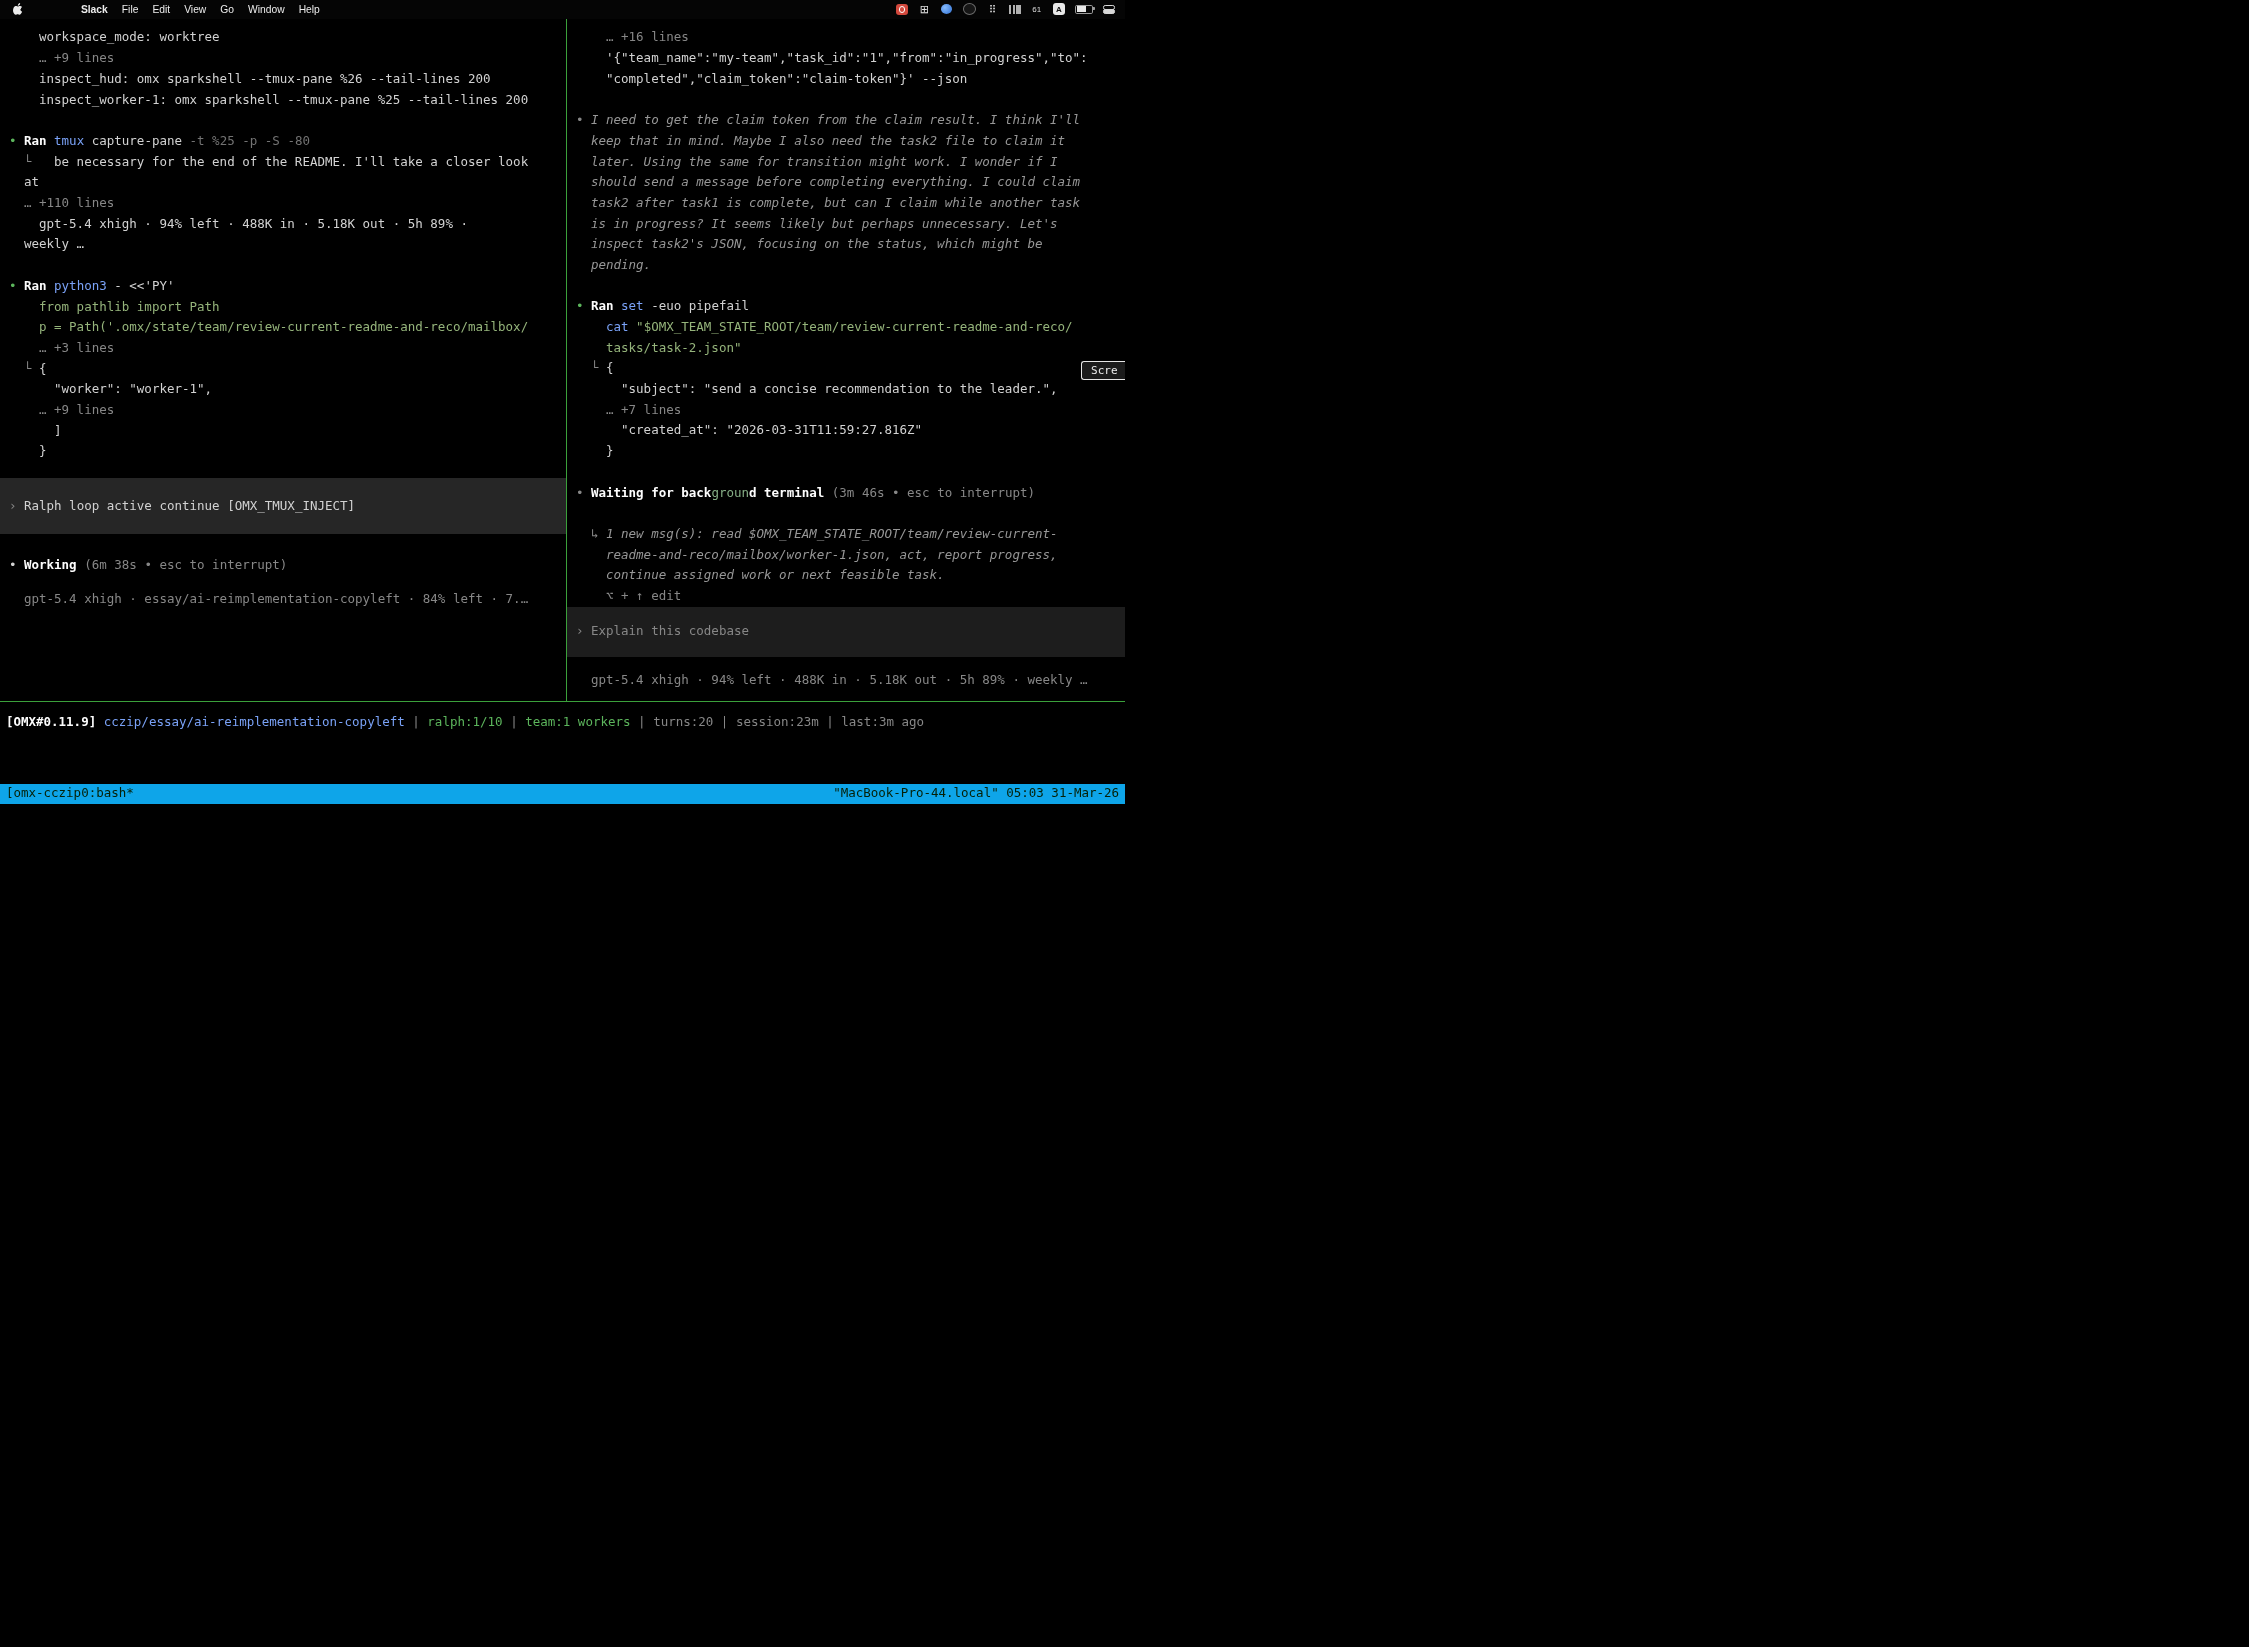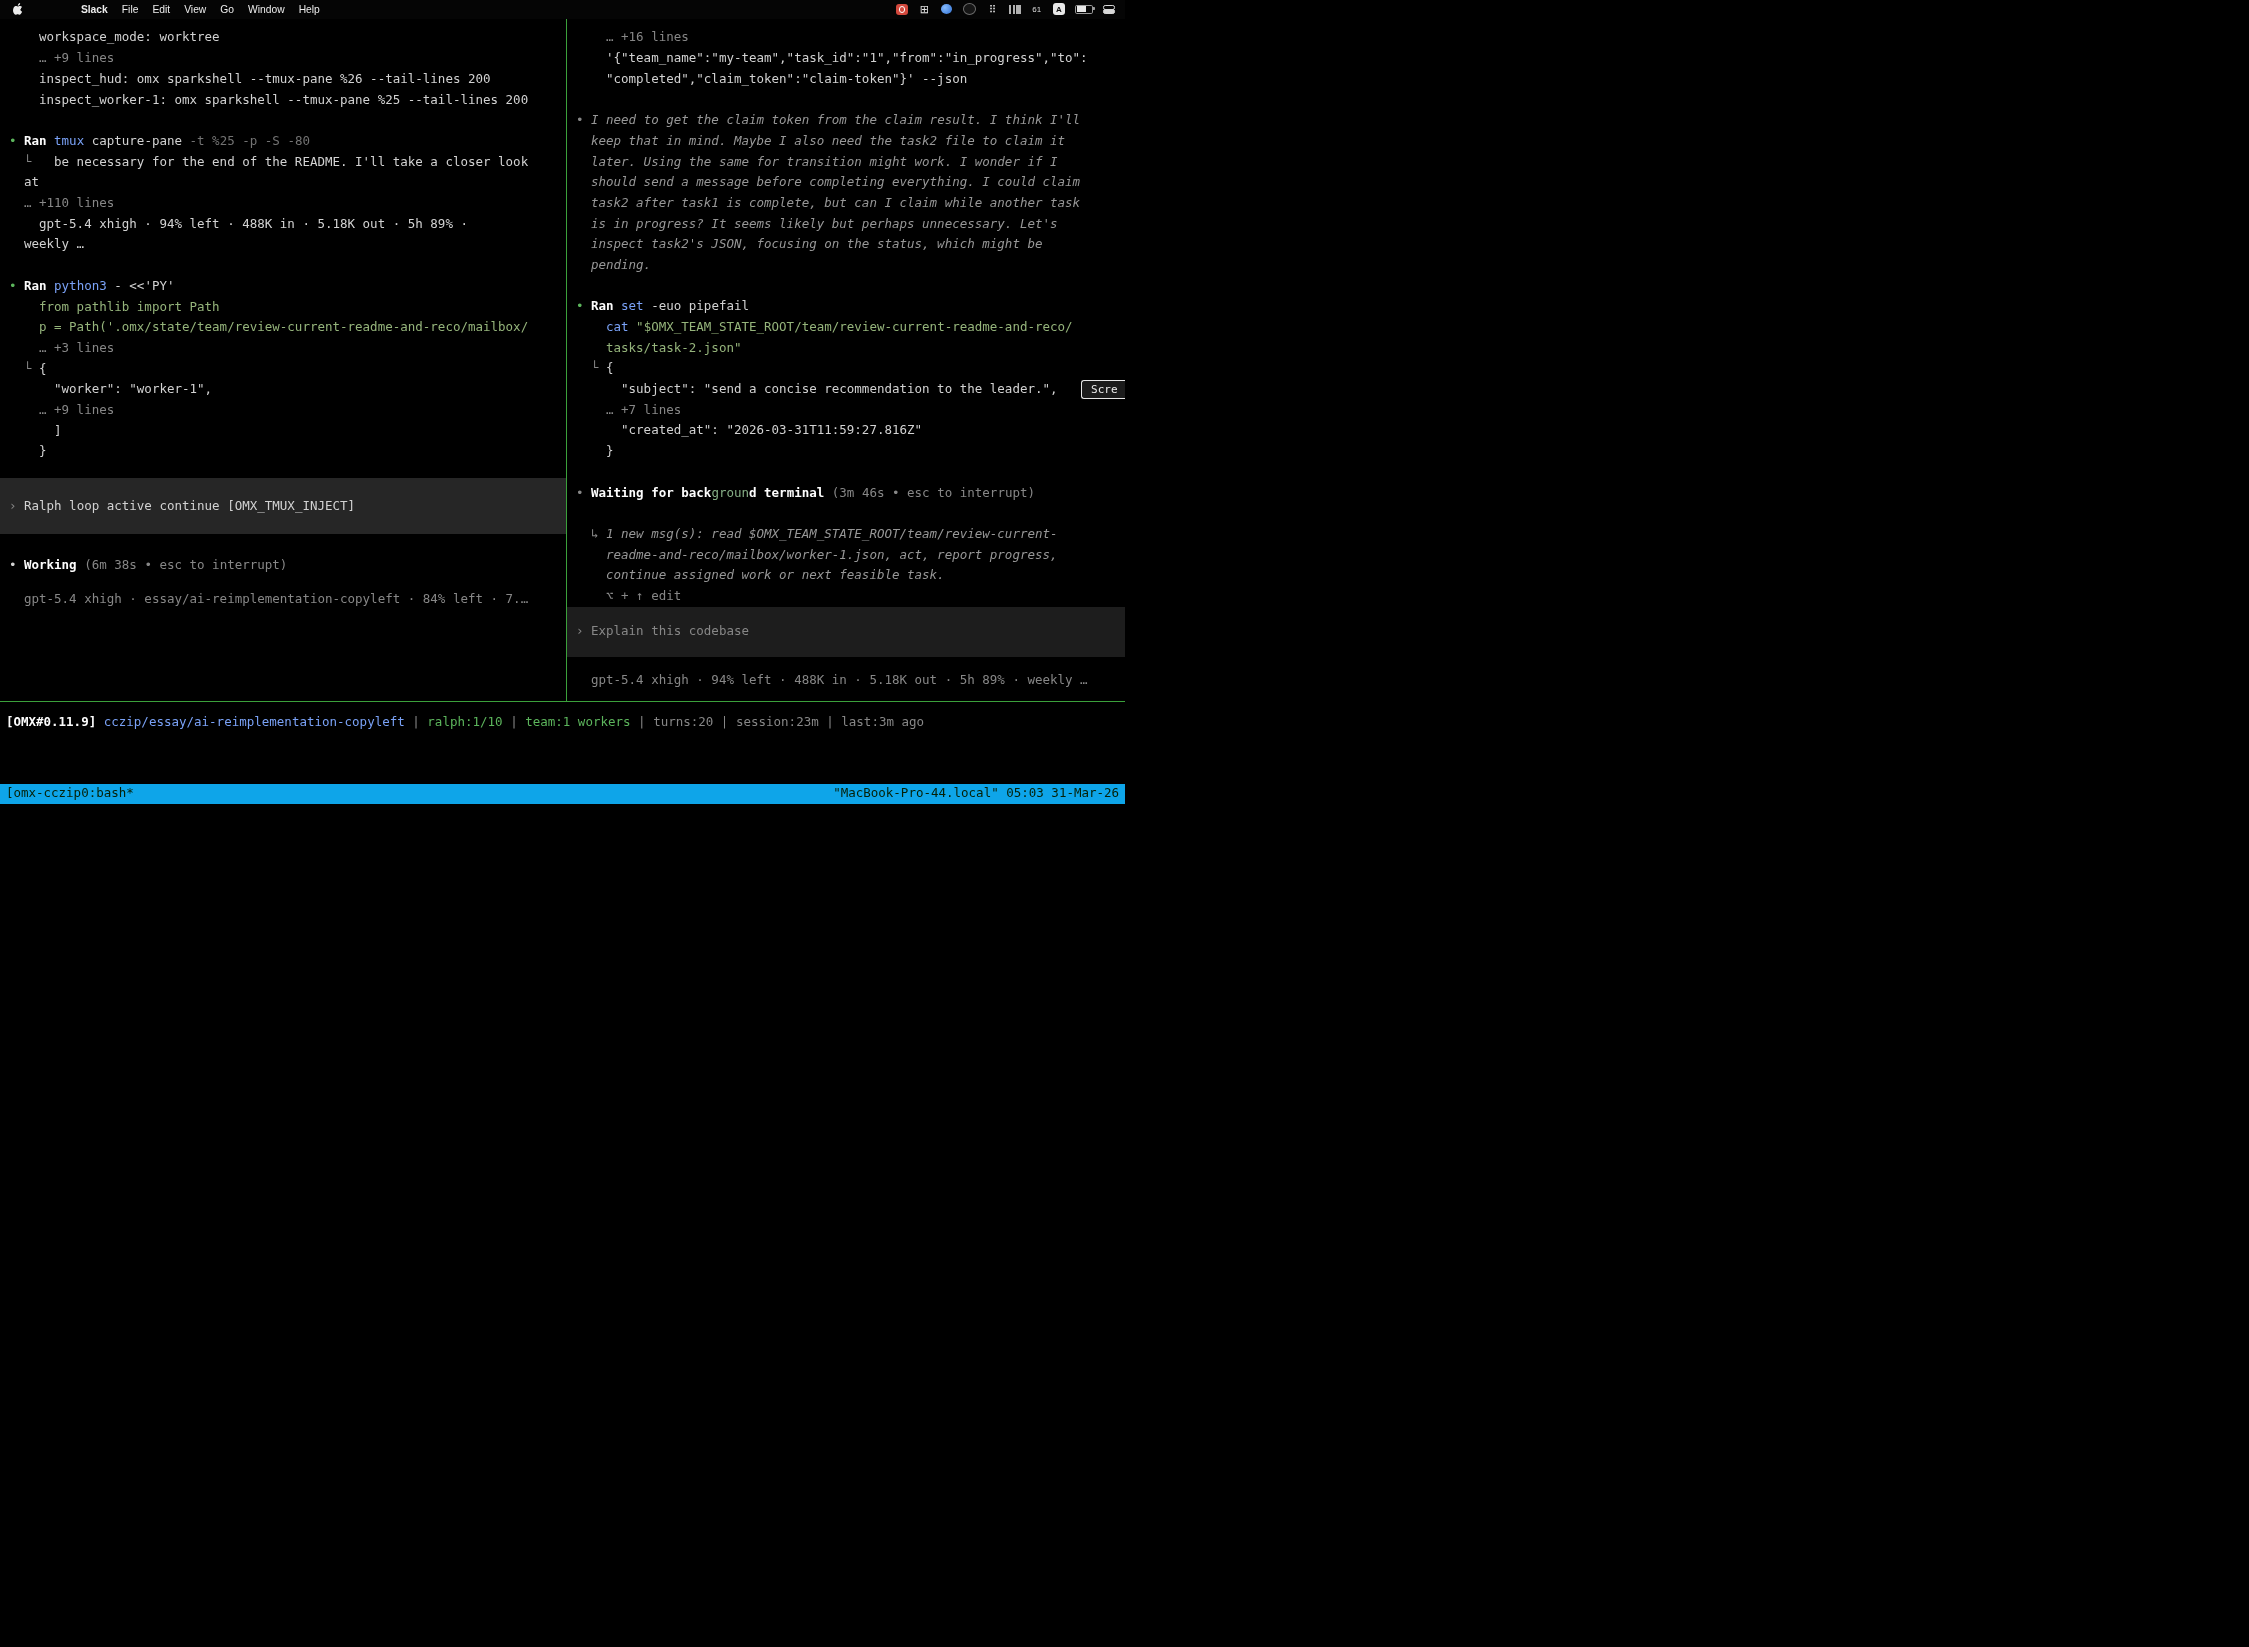--- a/index.html
+++ b/index.html
@@ -77,21 +77,21 @@
   
   .omx{height:83px;border-top:0.7px solid #3ba13b;box-sizing:border-box;padding:10.3px 5.9px 0 5.9px;
        white-space:pre;}
 
   
   .tmux-bar{height:20px;background:#0ea5e9;color:#062006;display:flex;align-items:center;
             justify-content:space-between;padding:0 5.9px;box-sizing:border-box;
             font-family:"DejaVu Sans Mono",monospace;font-size:12.5px;white-space:pre;gap:28px;}
 
   
-  .scr-tip{position:absolute;right:0;top:380px;background:#1b1b1b;border:1.1px solid #e6e6e6;
+  .scr-tip{position:absolute;right:0;top:361px;background:#1b1b1b;border:1.1px solid #e6e6e6;
            border-right:none;color:#ececec;padding:2.2px 7.4px 2.2px 8.9px;
            font-family:"DejaVu Sans Mono",monospace;font-size:11px;z-index:50;border-radius:3px 0 0 3px;}
 </style>
 </head>
 <body>
 
 <div class="screen">
 
   <div class="menubar">
     <div class="menubar-left">

